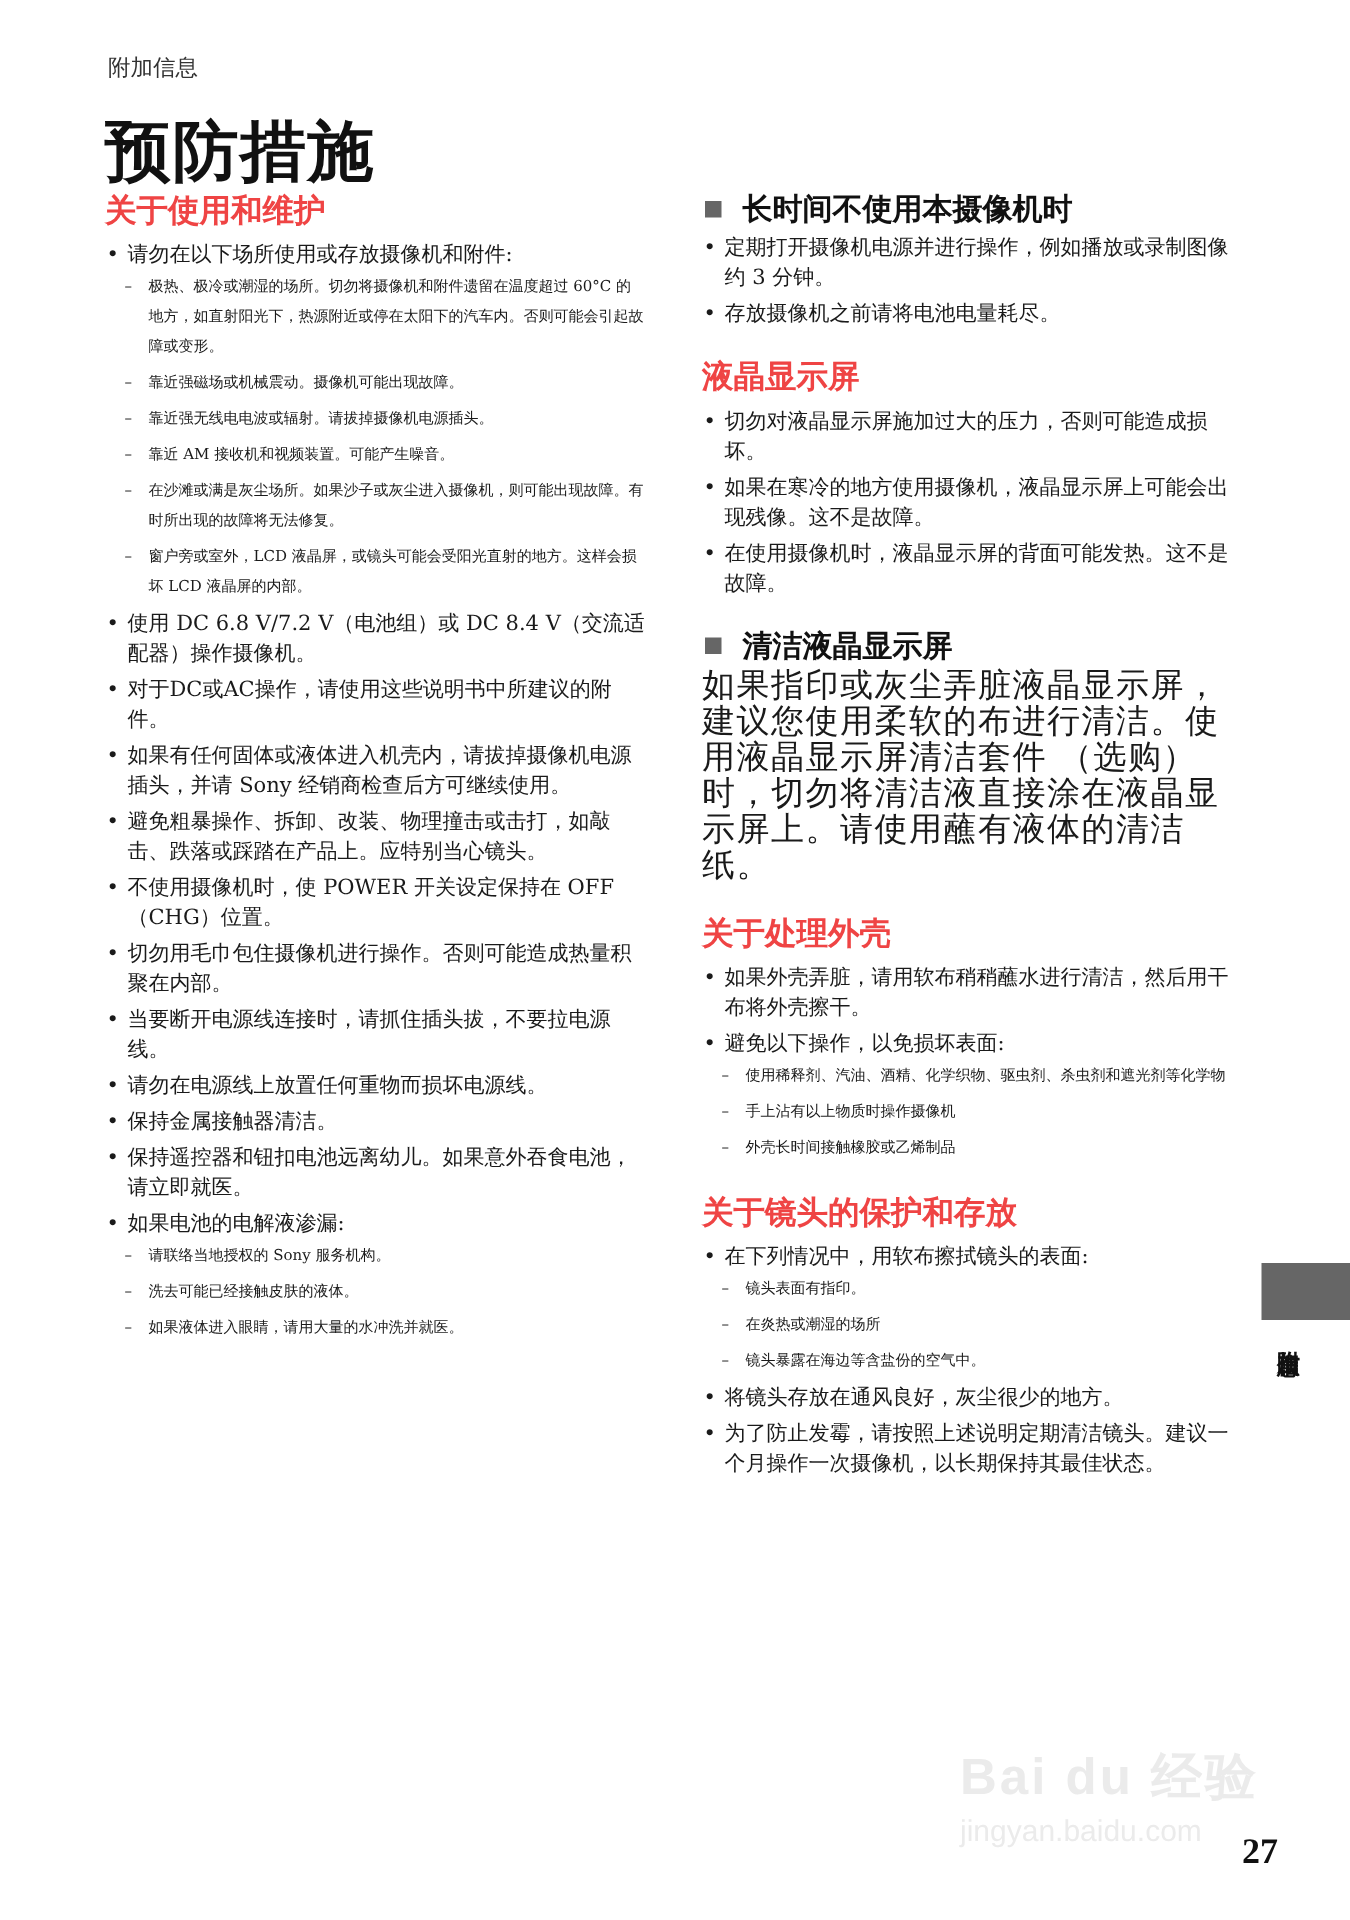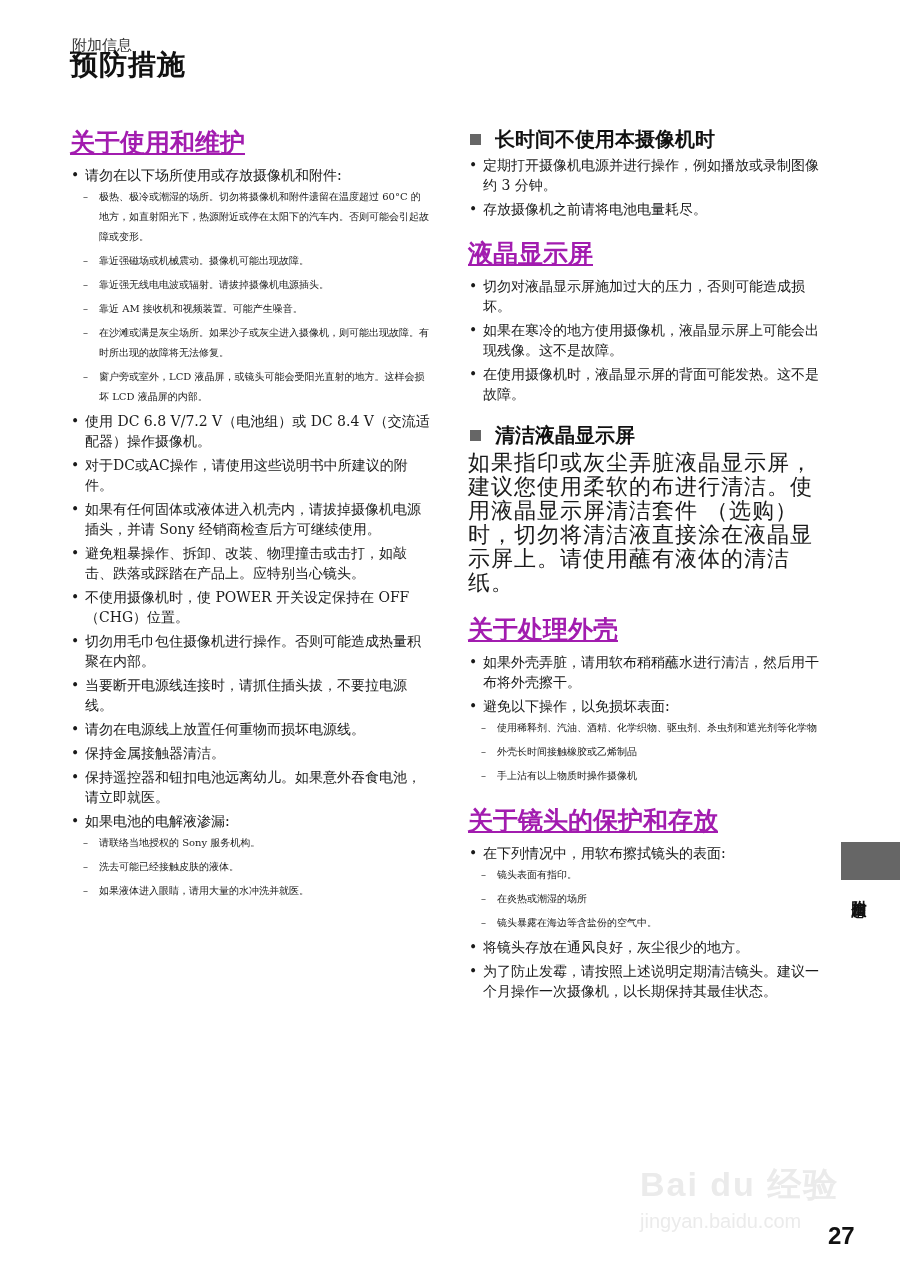--- a/index.html
+++ b/index.html
@@ -5,30 +5,30 @@
   html, body { margin: 0; padding: 0; }
   body {
     width: 900px; height: 1280px; background: #ffffff; position: relative; overflow: hidden;
     font-family: "DejaVu Serif", "Liberation Serif", serif; color: #1a1a1a;
   }
   .section-label {
     position: absolute; left: 72px; top: 36px;
     font-family: "DejaVu Sans", "Liberation Sans", sans-serif; font-size: 15px; color: #333;
   }
   .page-title {
-    position: absolute; left: 70px; top: 46px;
-    font-family: "DejaVu Sans", "Liberation Sans", sans-serif; font-size: 28px; font-weight: bold; color: #111;
+    position: absolute; left: 70px; top: 72px;
+    font-family: "DejaVu Sans", "Liberation Sans", sans-serif; font-size: 44px; font-weight: bold; color: #111;
     letter-spacing: 1px;
   }
   .col { position: absolute; }
   .col-left { left: 70px; top: 126px; width: 360px; }
   .col-right { left: 468px; top: 126px; width: 360px; }
   h2 {
-    font-family: "DejaVu Sans", "Liberation Sans", sans-serif; font-size: 25px; font-weight: bold;
-    margin: 0 0 6px 0; color: #a21caf; text-decoration: underline;
+    font-family: "DejaVu Sans", "Liberation Sans", sans-serif; font-size: 21px; font-weight: bold;
+    margin: 0 0 6px 0; color: #ef4444;
   }
   h3 {
     font-family: "DejaVu Sans", "Liberation Sans", sans-serif; font-size: 20px; font-weight: bold;
     margin: 0 0 2px 0; color: #111; display: flex; align-items: center;
   }
   h3 .sq { display: inline-block; width: 11px; height: 11px; background: #666; margin: 0 14px 0 2px; }
   ul { list-style: none; margin: 0; padding: 0; }
   li.b {
     position: relative; padding-left: 15px; font-size: 14px; line-height: 20px; margin-bottom: 4px;
   }
@@ -44,21 +44,21 @@
   .side-tab {
     position: absolute; left: 841px; top: 842px; width: 59px; height: 38px; background: #666666;
   }
   .side-label {
     position: absolute; left: 846px; top: 888px; width: 22px;
     writing-mode: vertical-rl; font-family: "DejaVu Sans", "Liberation Sans", sans-serif;
     font-size: 15px; font-weight: bold; color: #111; letter-spacing: 1px;
   }
   .page-num {
     position: absolute; left: 828px; top: 1222px;
-    font-family: Liberation Sans, sans-serif; font-weight: bold; font-size: 24px; color: #111; text-align: center;
+    font-family: Liberation Serif, serif; font-weight: bold; font-size: 24px; color: #111; text-align: center;
   }
   .watermark {
     position: absolute; left: 640px; top: 1148px; width: 200px; height: 90px; color: #e6e6e6;
     font-family: "Liberation Sans", sans-serif;
   }
   .wm-logo { font-size: 34px; font-weight: bold; letter-spacing: 2px; position: absolute; top: 14px; left: 0; color: #ebebeb; }
   .wm-url { font-size: 20px; position: absolute; top: 62px; left: 0; color: #ebebeb; }
 </style>
 </head>
 <body>
@@ -127,22 +127,22 @@
   <p class="para">如果指印或灰尘弄脏液晶显示屏，建议您使用柔软的布进行清洁。使用液晶显示屏清洁套件 （选购）时，切勿将清洁液直接涂在液晶显示屏上。请使用蘸有液体的清洁纸。</p>
   <div class="gap-md"></div>
 
   <h2>关于处理外壳</h2>
   <ul>
     <li class="b">如果外壳弄脏，请用软布稍稍蘸水进行清洁，然后用干布将外壳擦干。</li>
     <li class="b">
       <span>避免以下操作，以免损坏表面:</span>
       <ul class="sub">
         <li class="d">使用稀释剂、汽油、酒精、化学织物、驱虫剂、杀虫剂和遮光剂等化学物</li>
+        <li class="d">手上沾有以上物质时操作摄像机</li>
         <li class="d">外壳长时间接触橡胶或乙烯制品</li>
-        <li class="d">手上沾有以上物质时操作摄像机</li>
       </ul>
     </li>
   </ul>
   <div class="gap-sm"></div>
 
   <h2>关于镜头的保护和存放</h2>
   <ul>
     <li class="b">
       <span>在下列情况中，用软布擦拭镜头的表面:</span>
       <ul class="sub">

